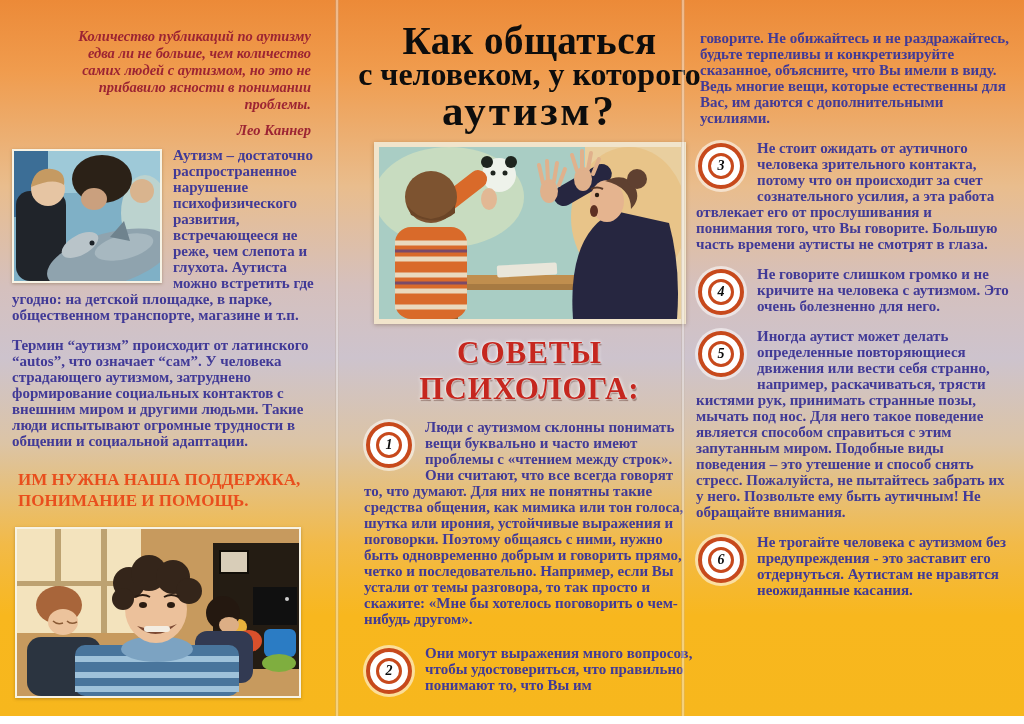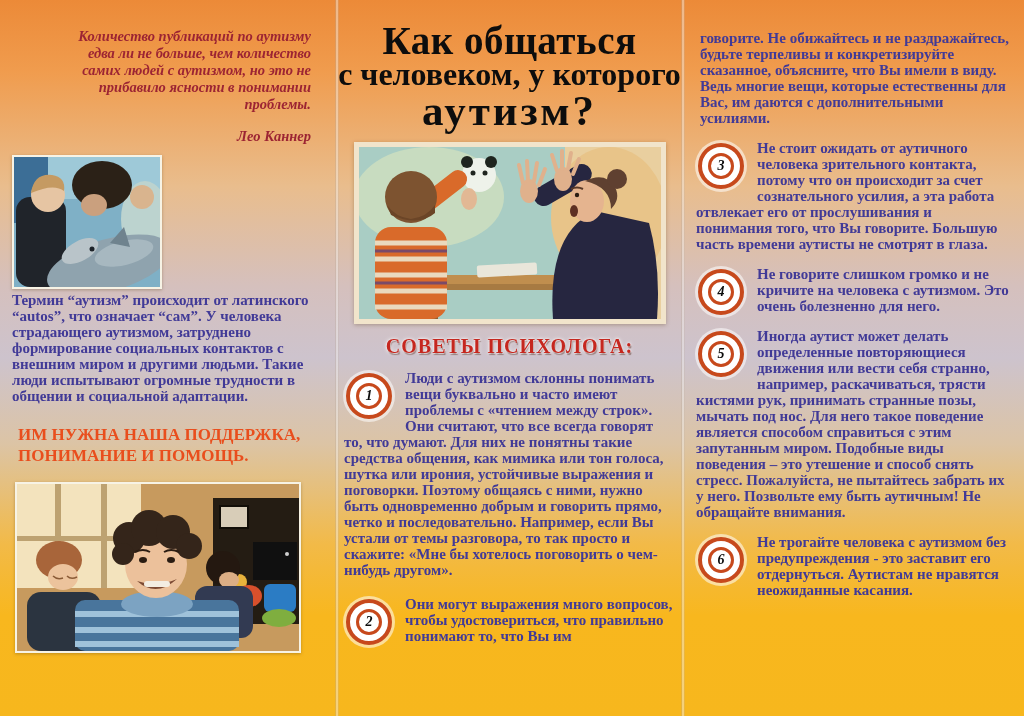--- a/index.html
+++ b/index.html
@@ -5,44 +5,44 @@
   html,body{margin:0;padding:0;background:#ffffff;}
   .page{
     position:relative;width:1024px;height:716px;overflow:hidden;
     font-family:Liberation Serif, serif;
     background:linear-gradient(180deg,#ec8a38 0%,#f09c4e 10%,#e9bd8d 26%,#d5c0bd 40%,#cdc3cd 50%,#dcc4a5 62%,#f2ba48 76%,#f8b71e 86%,#f7b71d 100%);
   }
   .fold{position:absolute;top:0;width:4px;height:724px;
     background:linear-gradient(90deg,rgba(110,80,50,.20),rgba(255,255,255,.55),rgba(110,80,50,.14));}
   .panel{position:absolute;top:0;height:724px;}
   .panel-left{left:0;width:337px;}
-  .panel-middle{left:336px;width:347px;}
+  .panel-middle{left:356px;width:347px;}
   .panel-right{left:684px;width:340px;}
 
   .quote{margin:28px 26px 0 48px;text-align:right;color:#9c2433;
     font-style:italic;font-weight:bold;font-size:14.5px;line-height:17px;}
-  .quote-author{margin-top:15px;}
+  .quote-author{margin-top:9px;}
 
   .left-body{margin:8px 8px 0 12px;}
   .photo-frame{border:2px solid rgba(250,245,230,.9);box-shadow:0 1px 3px rgba(90,60,20,.35);background:#ddd;}
   .dolphin{float:left;width:146px;height:130px;margin:2px 11px 3px 0;}
   .body-text{color:#413a97;font-weight:700;font-size:15px;line-height:16px;margin:0;}
   .para2{margin-top:14px;clear:both;}
   .support{margin:20px 6px 0 6px;text-align:left;color:#e94e1d;
     font-weight:800;font-size:17px;line-height:21px;}
   .kids{display:block;margin:16px 0 0 3px;width:282px;height:167px;}
 
   .title{margin-top:20px;text-align:center;color:#0d0d0d;font-weight:800;}
   .t1{font-size:39px;line-height:41px;letter-spacing:.5px;}
   .t2{font-size:32px;line-height:27px;}
   .t3{font-size:43px;line-height:46px;letter-spacing:3px;}
 
   .photo2-frame{margin:8px auto 0;width:302px;height:172px;padding:5px;
     background:#f1e4cb;box-shadow:0 1px 4px rgba(90,60,20,.35);}
-  .tips-header{margin-top:11px;text-align:center;font-size:20px;font-weight:800;
+  .tips-header{margin-top:11px;text-align:center;font-size:31px;font-weight:800;
     letter-spacing:1px;color:#c5271f;
     text-shadow:0 0 2px #fff,0 0 4px rgba(255,255,255,.9),1px 2px 1px rgba(70,20,10,.55);}
 
   .tip{margin:12px 10px 0 8px;color:#413a97;font-weight:700;font-size:15px;line-height:16px;}
   .panel-right .tip{margin:14px 12px 0 12px;}
   .num-circle{float:left;width:38px;height:38px;border-radius:50%;background:#fff;
     border:4px solid #c7491c;display:flex;align-items:center;justify-content:center;
     margin:3px 13px 4px 2px;box-shadow:0 0 0 3px rgba(255,255,255,.55);}
   .num-inner{width:20px;height:20px;border-radius:50%;border:3px solid #c7491c;background:#fff;
     display:flex;align-items:center;justify-content:center;
@@ -72,20 +72,21 @@
         <ellipse cx="80" cy="48" rx="13" ry="11" fill="#caa07e"></ellipse>
         <rect x="2" y="40" width="50" height="90" rx="14" fill="#20242a"></rect>
         <circle cx="34" cy="38" r="17" fill="#e6c5a3"></circle>
         <path d="M17 36 Q20 16 38 18 Q52 20 50 34 Q40 26 17 36 Z" fill="#c59a62"></path>
         <ellipse cx="95" cy="108" rx="64" ry="26" fill="#8fa3ae" transform="rotate(-16 95 108)"></ellipse>
         <ellipse cx="66" cy="94" rx="20" ry="10" fill="#b9c4c9" transform="rotate(-28 66 94)"></ellipse>
         <ellipse cx="110" cy="96" rx="30" ry="12" fill="#a7b8c0" transform="rotate(-14 110 96)"></ellipse>
         <circle cx="78" cy="92" r="2.5" fill="#1c2228"></circle>
         <path d="M96 86 L110 70 L116 90 Z" fill="#6f838e"></path>
       </svg>
+      <p class="body-text">Аутизм – достаточно распространенное нарушение психофизического развития, встречающееся не реже, чем слепота и глухота. Аутиста можно встретить где угодно: на детской площадке, в парке, общественном транспорте, магазине и т.п.</p>
       <p class="body-text para2">Термин “аутизм” происходит от латинского “autos”, что означает “сам”. У человека страдающего аутизмом, затруднено формирование социальных контактов с внешним миром и другими людьми. Такие люди испытывают огромные трудности в общении и социальной адаптации.</p>
       <div class="support">ИМ НУЖНА НАША ПОДДЕРЖКА, ПОНИМАНИЕ И ПОМОЩЬ.</div>
       <svg class="photo-frame kids" viewBox="0 0 282 167" preserveAspectRatio="none">
         <rect width="282" height="167" fill="#c79a5e"></rect>
         <rect x="0" y="0" width="124" height="104" fill="#f3e3bd"></rect>
         <rect x="38" y="0" width="6" height="104" fill="#bda271"></rect>
         <rect x="84" y="0" width="6" height="104" fill="#bda271"></rect>
         <rect x="0" y="52" width="124" height="5" fill="#bda271"></rect>
         <rect x="196" y="14" width="86" height="126" fill="#241c13"></rect>
         <rect x="203" y="22" width="28" height="22" fill="#d8cdb8" stroke="#120e08" stroke-width="2"></rect>

